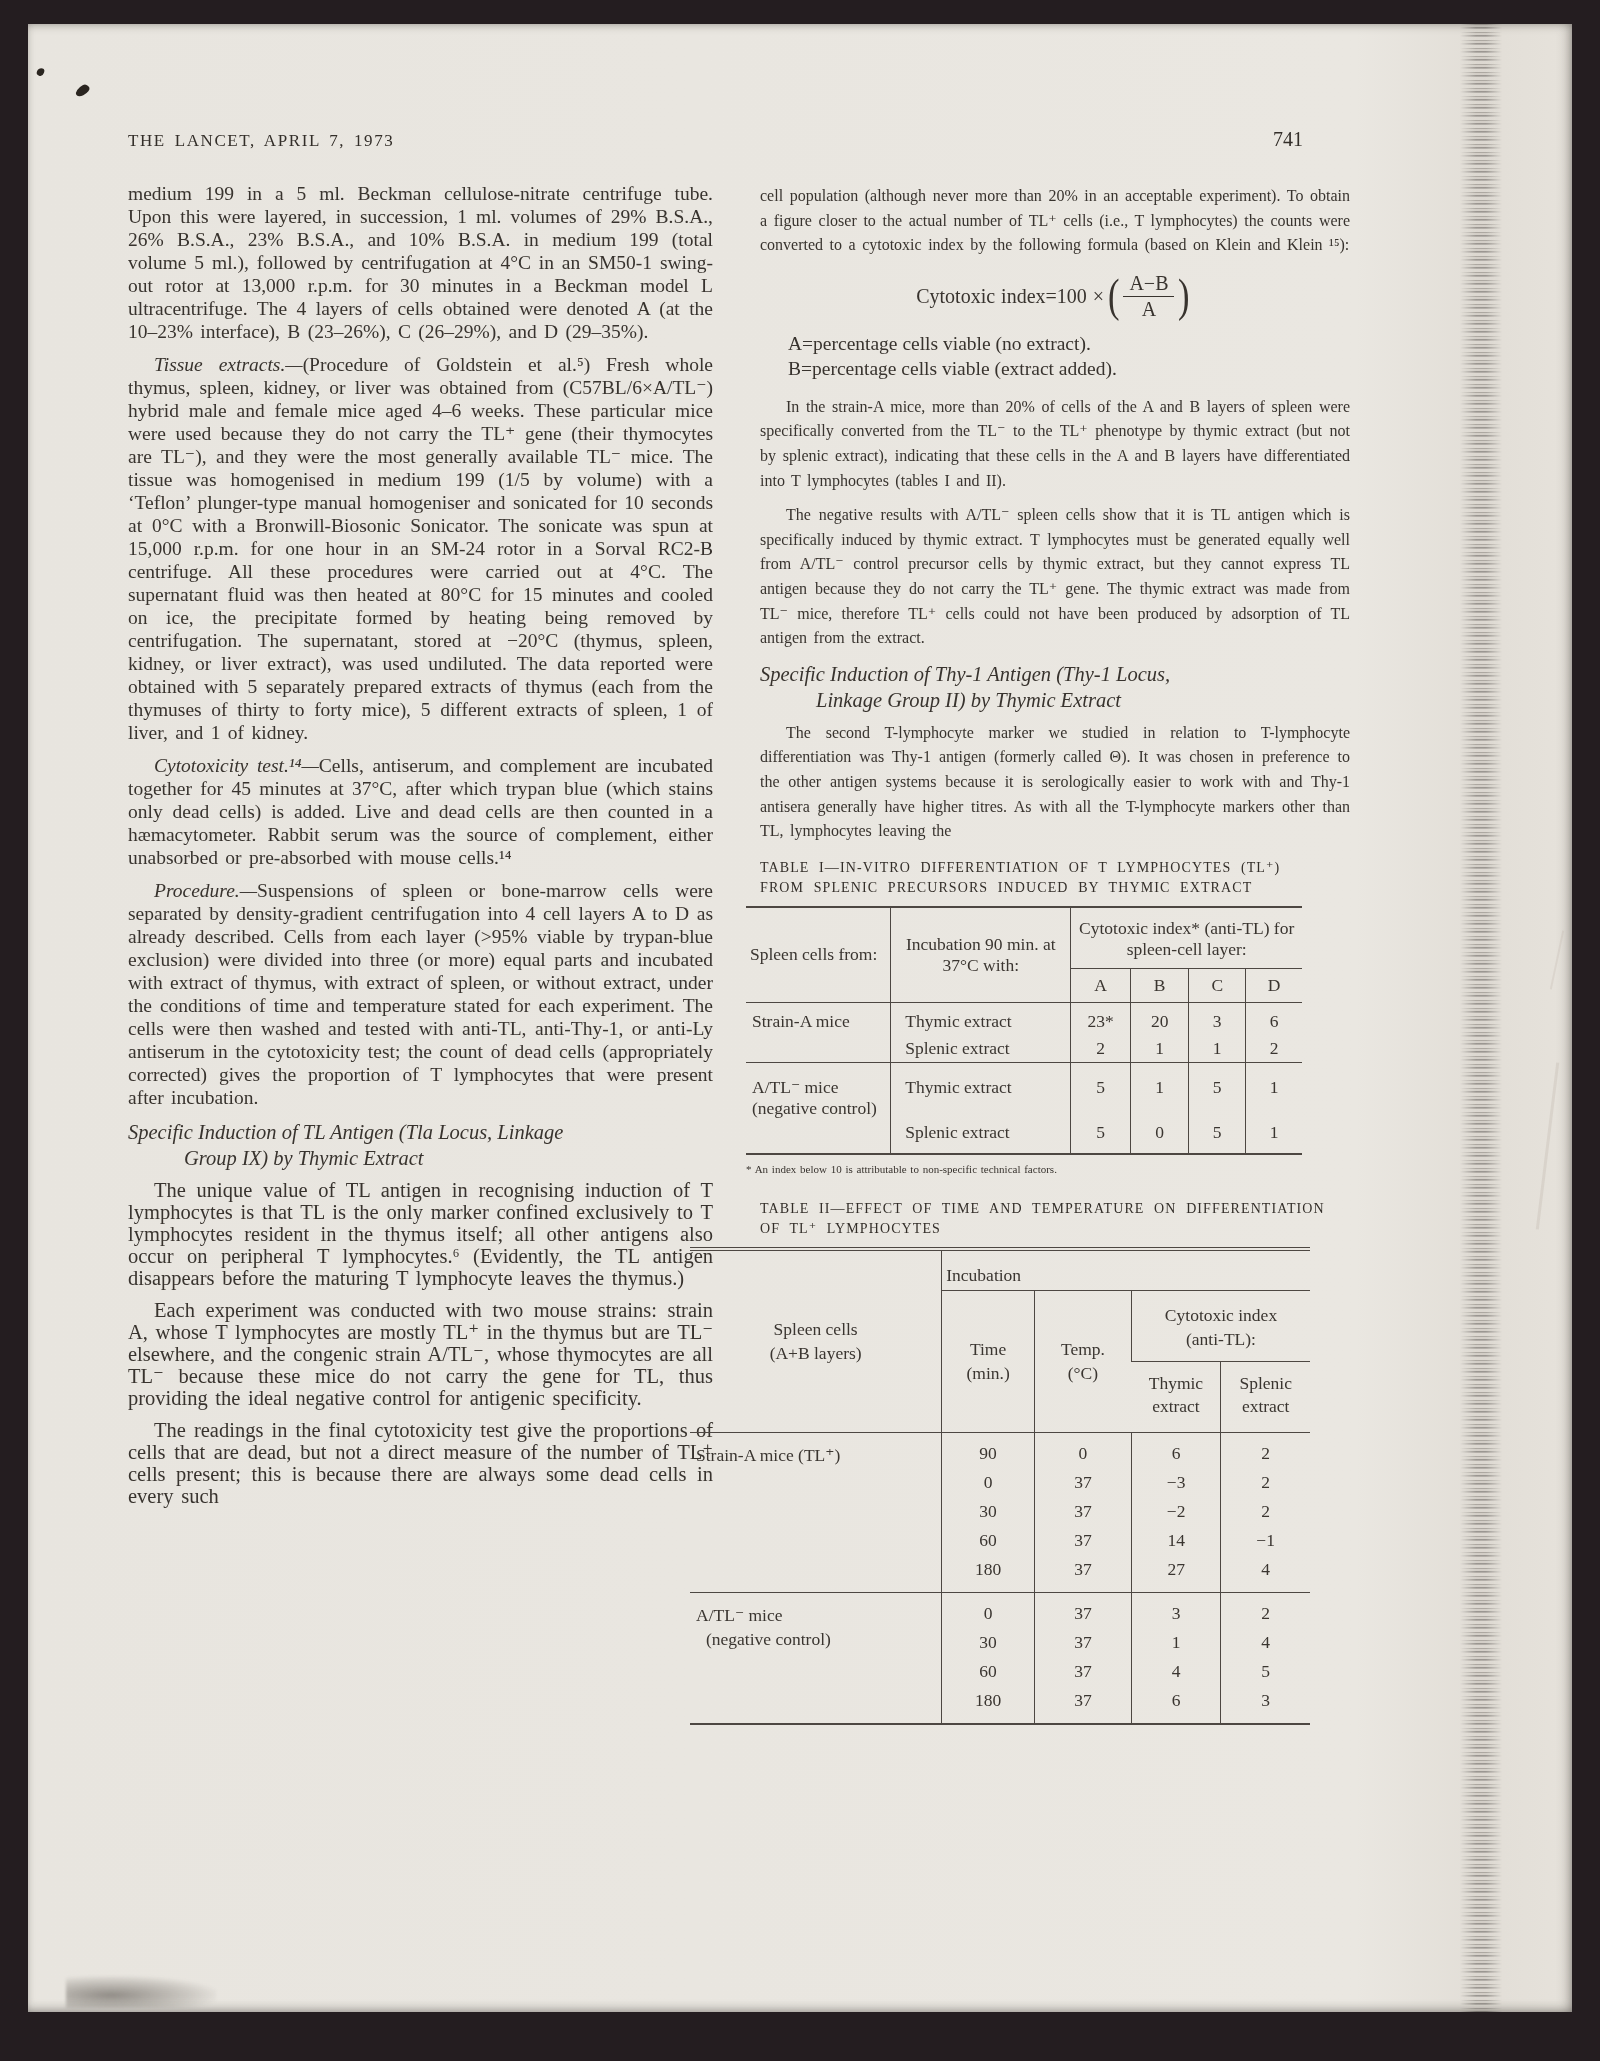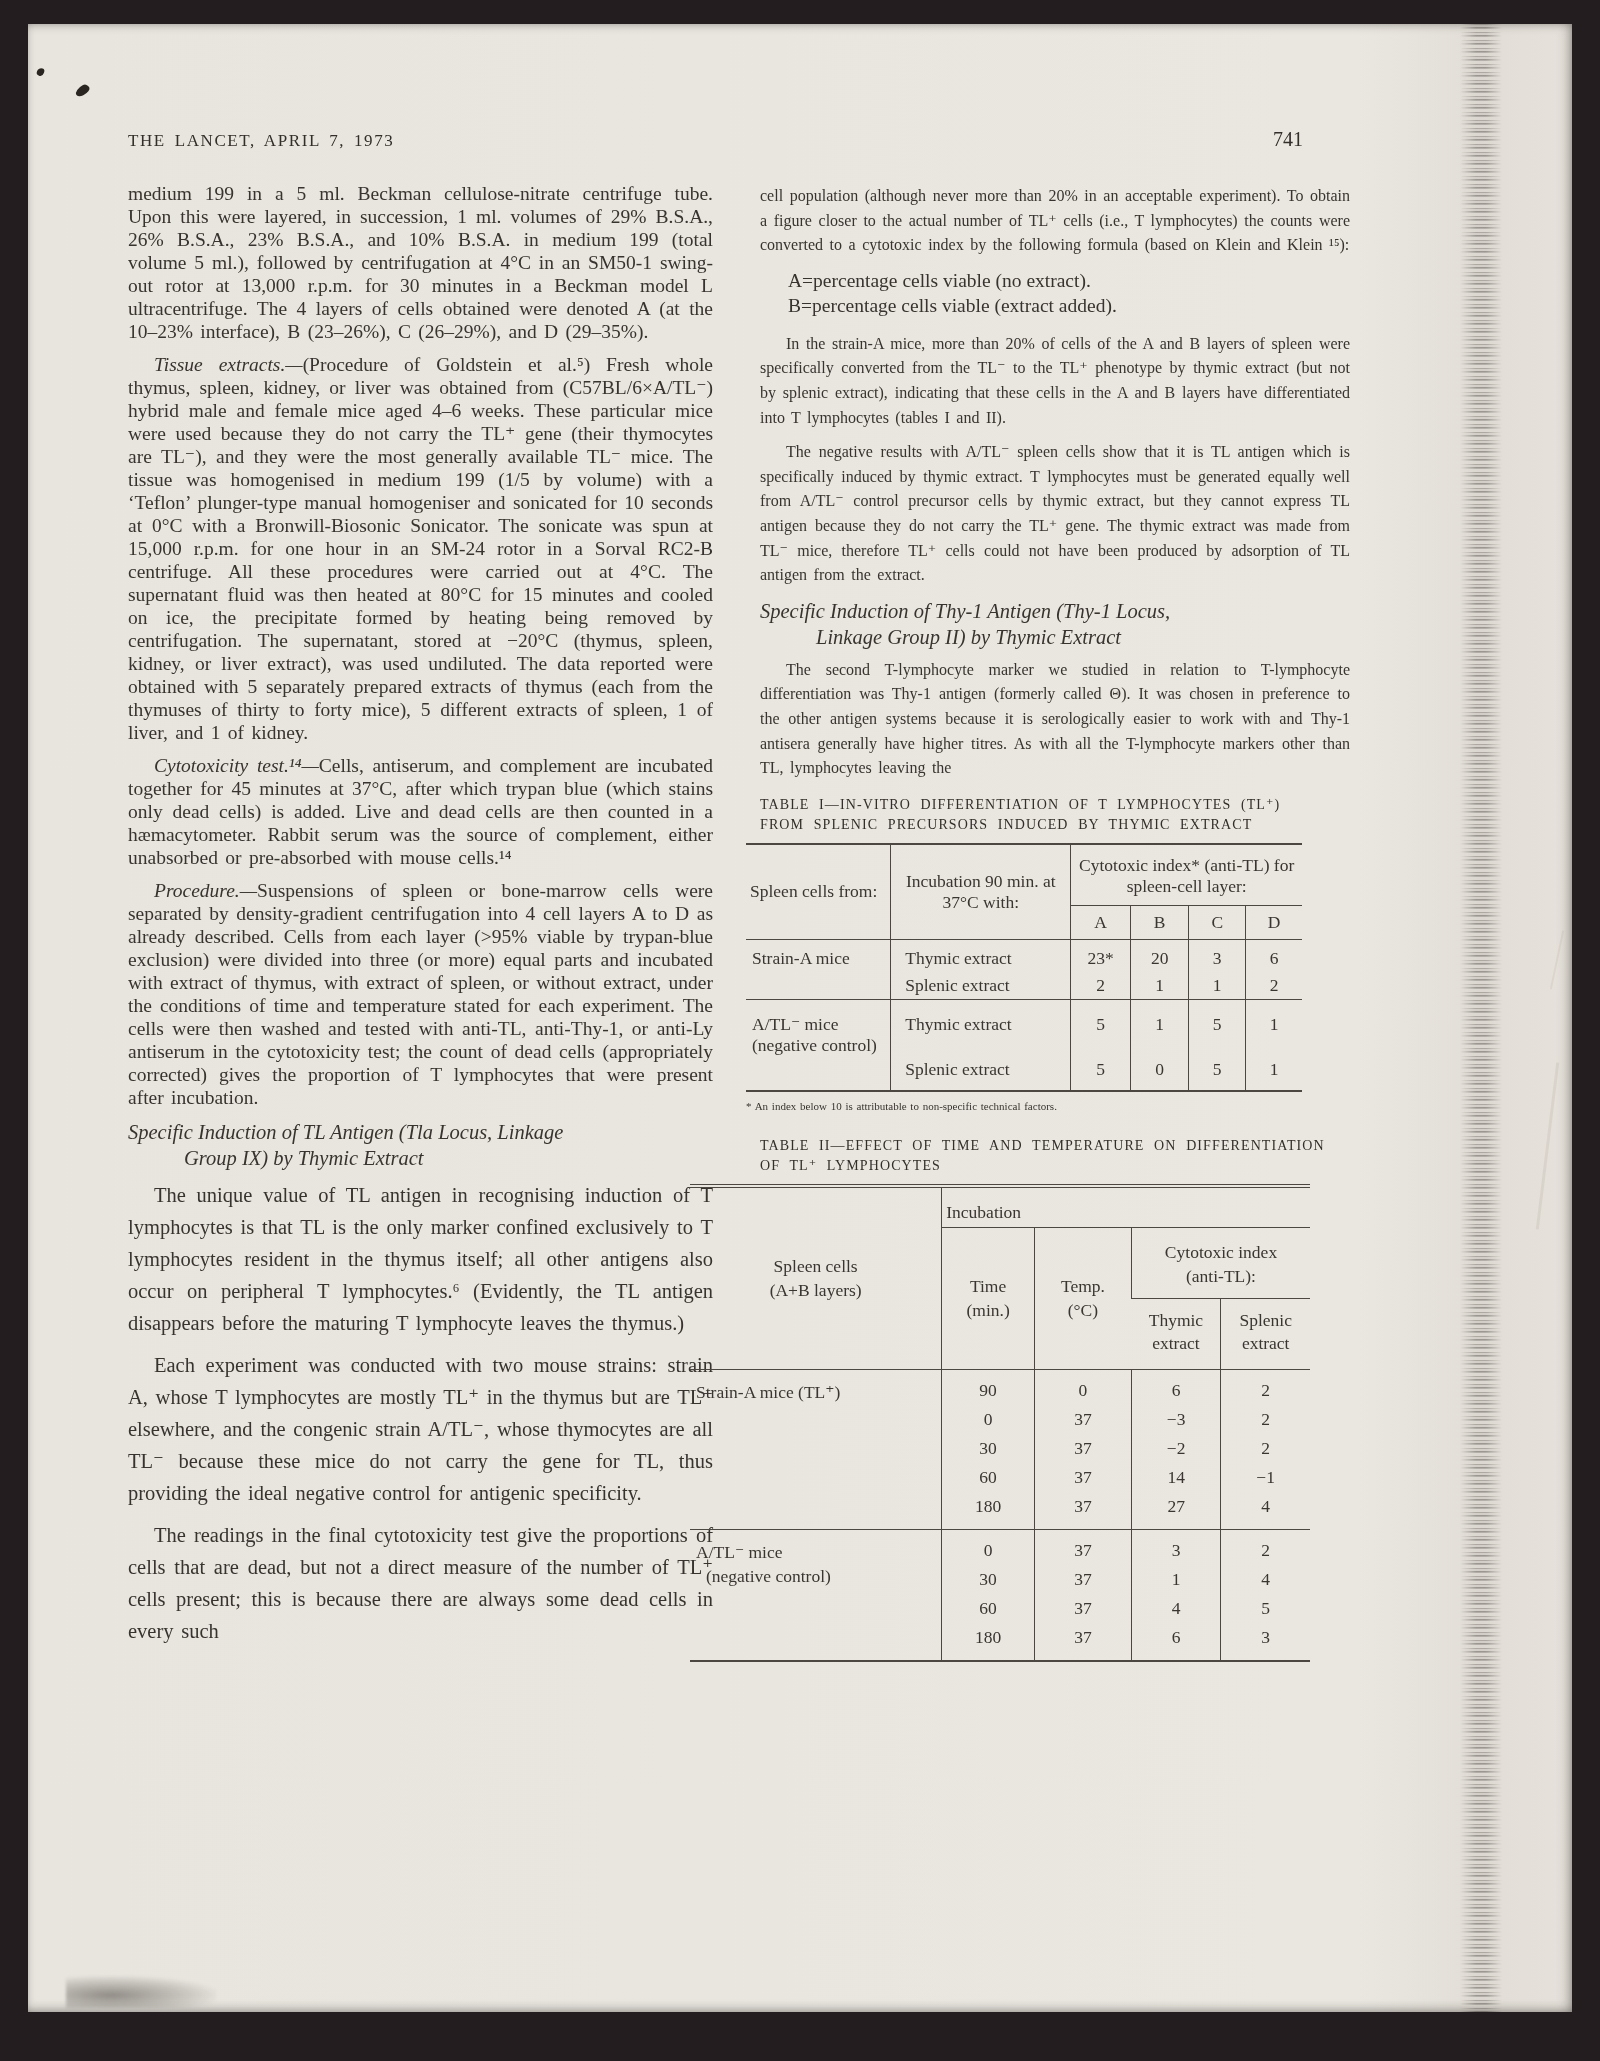--- a/index.html
+++ b/index.html
@@ -33,21 +33,21 @@
 
   .pghead{position:absolute;left:100px;top:104px;width:1175px;display:flex;justify-content:space-between;align-items:baseline;}
   .journal{font-size:17px;letter-spacing:1.6px;word-spacing:3px;color:#332e29;}
   .pageno{font-size:20px;color:#332e29;}
 
   .colL{position:absolute;left:100px;top:158px;width:585px;text-align:justify;}
   .colR{position:absolute;left:732px;top:160px;width:590px;text-align:justify;}
 
   p{margin:0 0 10px;}
   .meth{font-size:19.5px;line-height:23px;word-spacing:2.5px;}
-  .res{font-size:20.5px;line-height:32px;word-spacing:2.5px;}
+  .res{font-size:20.5px;line-height:22px;word-spacing:2.5px;}
   .rp{font-size:16px;line-height:24.6px;word-spacing:2.5px;}
   .ind{text-indent:26px;}
   .lead{font-style:italic;}
 
   .results-head{font-weight:bold;text-align:center;font-size:20px;margin:30px 0 12px;letter-spacing:.5px;}
   .ital-head{font-style:italic;font-size:20.5px;line-height:26px;margin:4px 0 8px;text-align:left;}
   .ital-head .l2{padding-left:56px;}
 
   .formula{display:flex;align-items:center;justify-content:center;margin:14px 0 10px;font-size:20px;word-spacing:1px;}
   .paren{font-size:46px;font-weight:300;line-height:1;margin:0 2px;transform:scaleX(.75);}
@@ -115,20 +115,29 @@
     </div>
 
     <p class="res ind">The unique value of TL antigen in recognising induction of T lymphocytes is that TL is the only marker confined exclusively to T lymphocytes resident in the thymus itself; all other antigens also occur on peripheral T lymphocytes.⁶  (Evidently, the TL antigen disappears before the maturing T lymphocyte leaves the thymus.)</p>
     <p class="res ind">Each experiment was conducted with two mouse strains: strain A, whose T lymphocytes are mostly TL⁺ in the thymus but are TL⁻ elsewhere, and the congenic strain A/TL⁻, whose thymocytes are all TL⁻ because these mice do not carry the gene for TL, thus providing the ideal negative control for antigenic specificity.</p>
     <p class="res ind">The readings in the final cytotoxicity test give the proportions of cells that are dead, but not a direct measure of the number of TL⁺ cells present; this is because there are always some dead cells in every such</p>
   </div>
 
   <div class="colR">
     <p class="rp">cell population (although never more than 20% in an acceptable experiment).  To obtain a figure closer to the actual number of TL⁺ cells (i.e., T lymphocytes) the counts were converted to a cytotoxic index by the following formula (based on Klein and Klein ¹⁵):</p>
 
+    <div class="formula">
+      <span>Cytotoxic index=100 ×</span>
+      <span class="paren">(</span>
+      <span class="frac">
+        <span class="num">A−B</span>
+        <span class="den">A</span>
+      </span>
+      <span class="paren">)</span>
+    </div>
 
     <div class="defs">
       <span>A=percentage cells viable (no extract).</span><br>
       <span>B=percentage cells viable (extract added).</span>
     </div>
 
     <p class="rp ind">In the strain-A mice, more than 20% of cells of the A and B layers of spleen were specifically converted from the TL⁻ to the TL⁺ phenotype by thymic extract (but not by splenic extract), indicating that these cells in the A and B layers have differentiated into T lymphocytes (tables I and II).</p>
     <p class="rp ind">The negative results with A/TL⁻ spleen cells show that it is TL antigen which is specifically induced by thymic extract.  T lymphocytes must be generated equally well from A/TL⁻ control precursor cells by thymic extract, but they cannot express TL antigen because they do not carry the TL⁺ gene.  The thymic extract was made from TL⁻ mice, therefore TL⁺ cells could not have been produced by adsorption of TL antigen from the extract.</p>
 
     <div class="ital-head">

